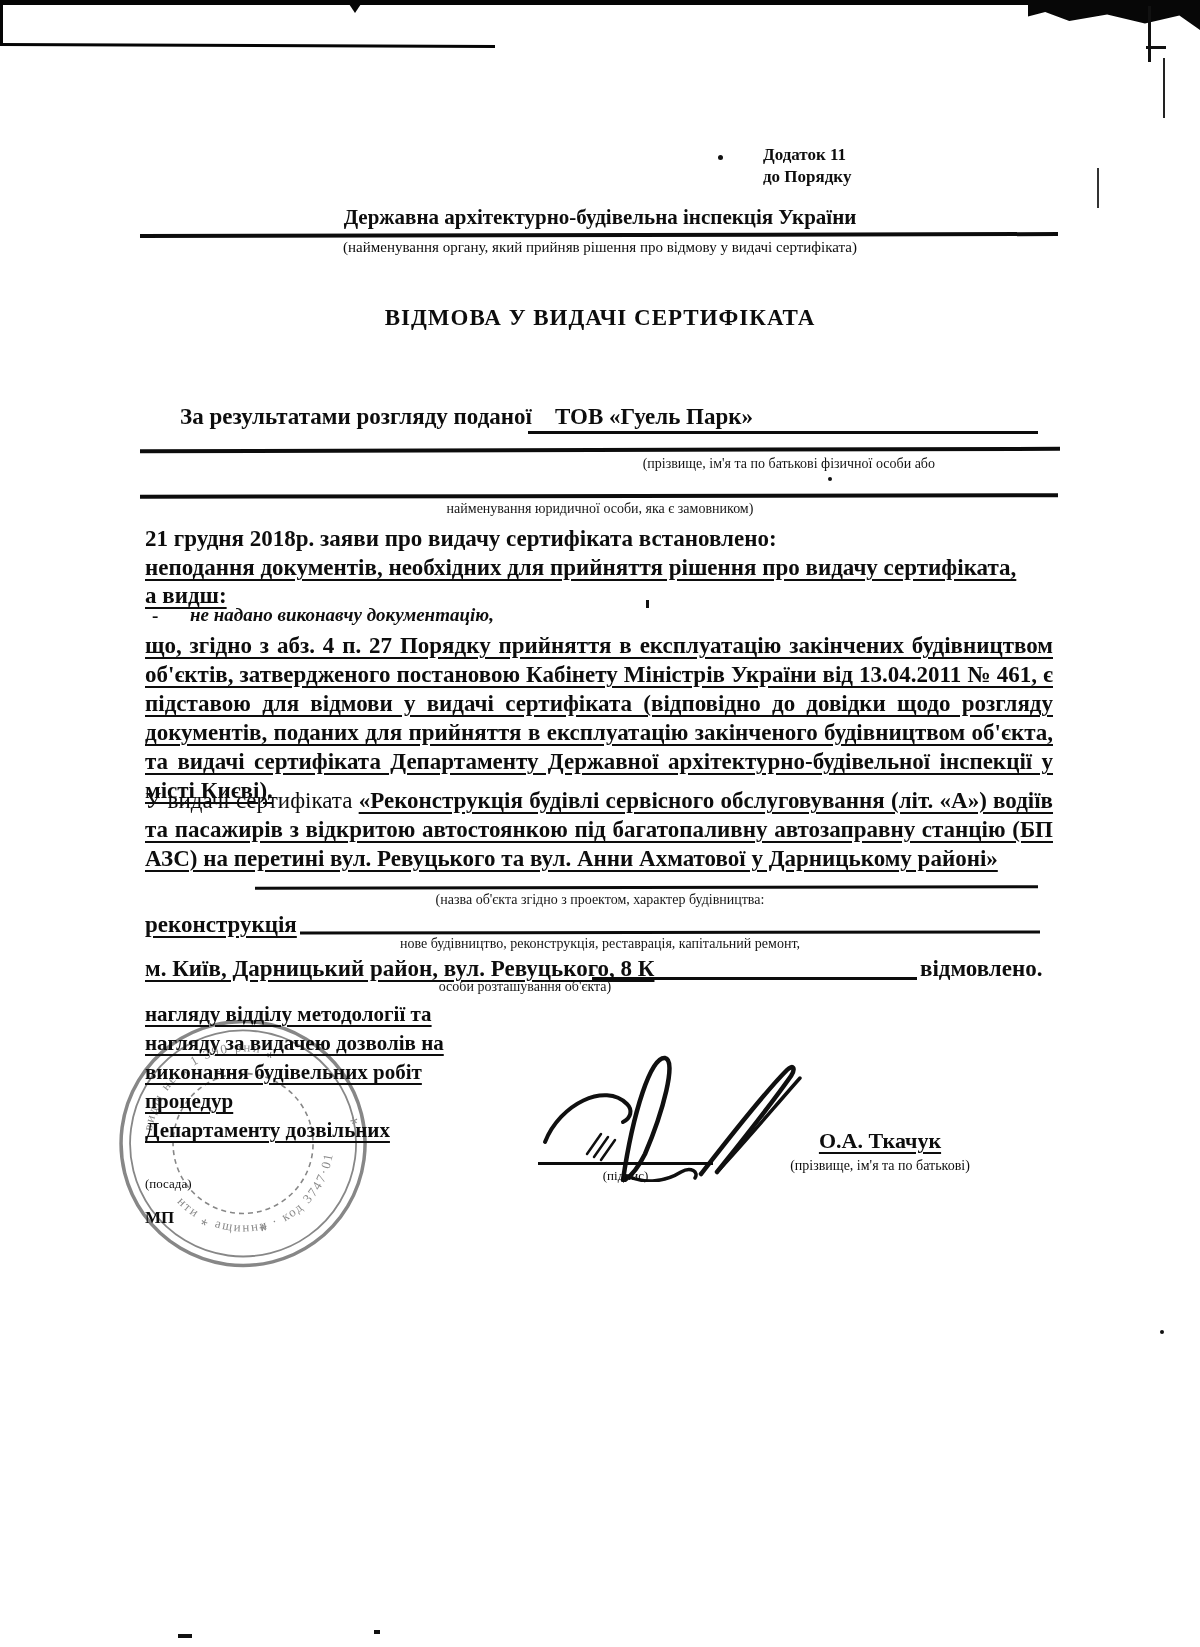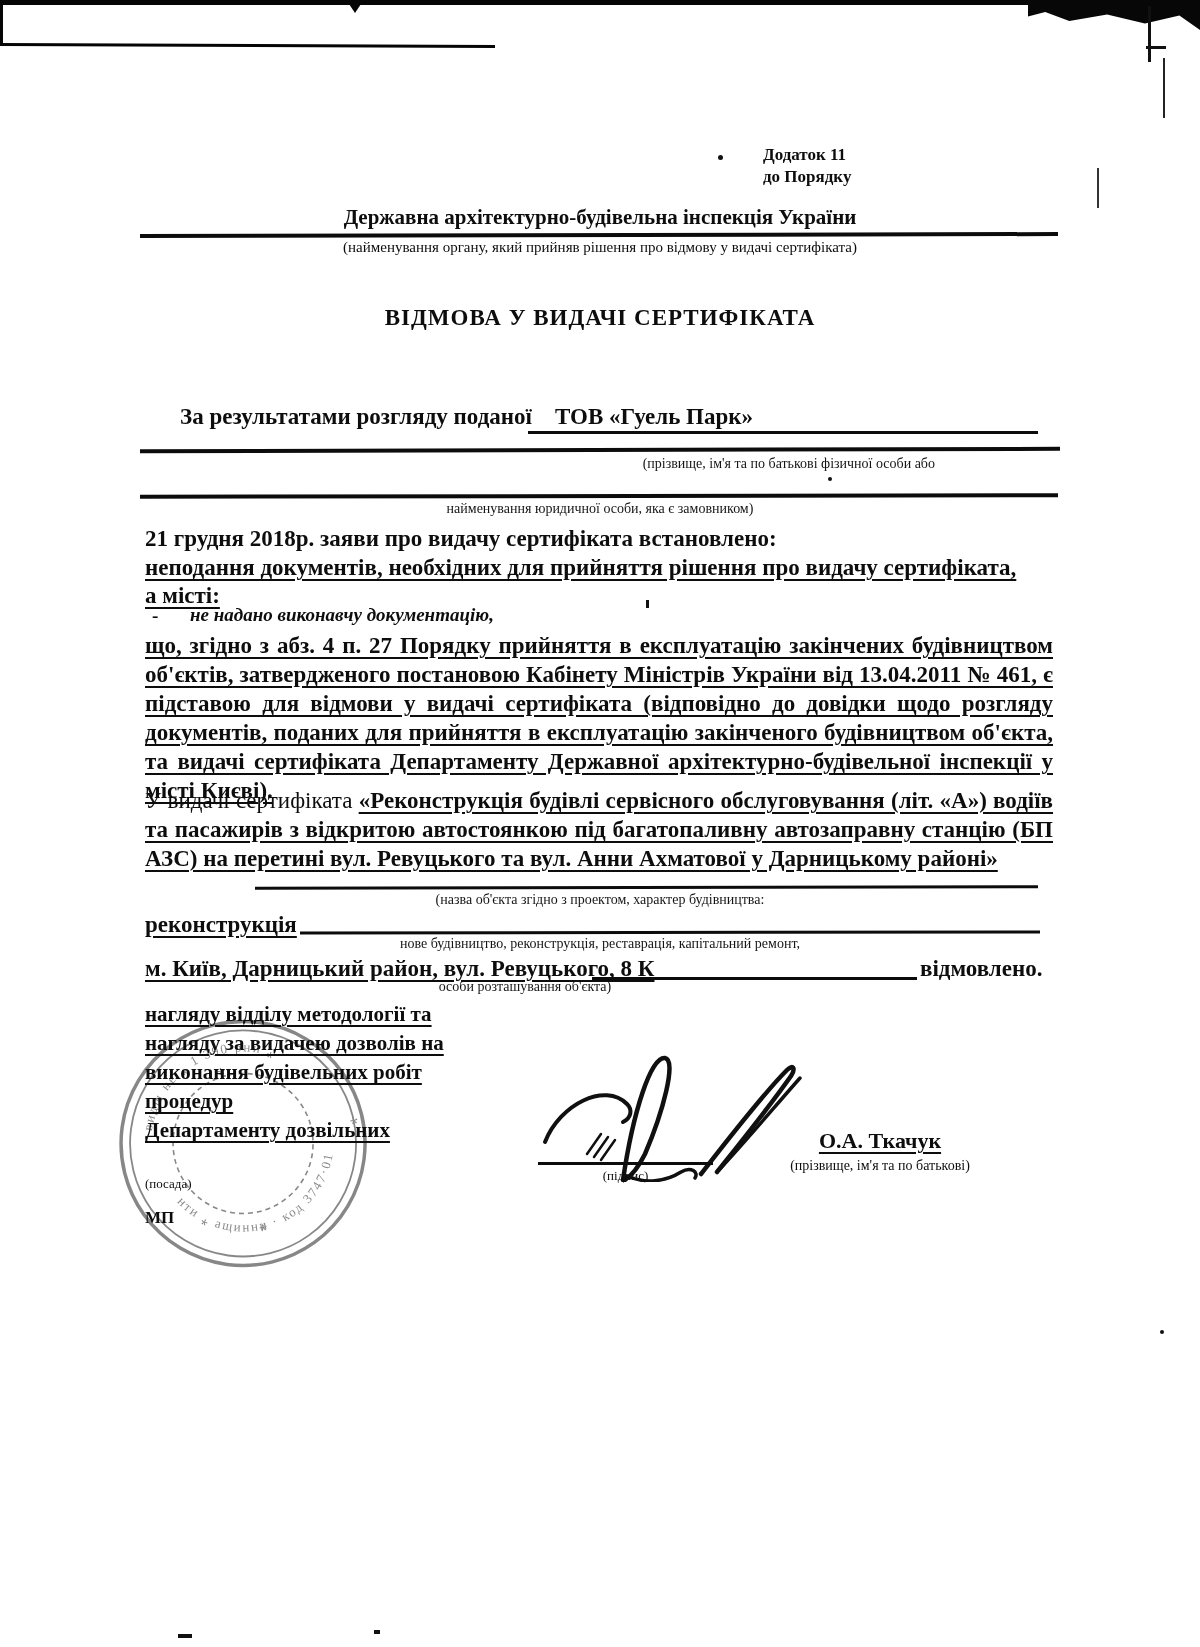--- a/index.html
+++ b/index.html
@@ -63,21 +63,21 @@
   <div class="rule" style="left:528px; top:431px; width:510px;"></div>
 
   <div class="rule rule-thick" style="left:140px; top:448px; width:920px; transform:rotate(-0.15deg);"></div>
   <div class="abs cap" style="left:555px; top:456px; width:380px; text-align:right;">(прізвище, ім'я та по батькові фізичної особи або</div>
 
   <div class="rule rule-thick" style="left:140px; top:494px; width:918px; transform:rotate(-0.1deg);"></div>
   <div class="abs cap center" style="left:145px; top:501px; width:910px;">найменування юридичної особи, яка є замовником)</div>
 
   <div class="abs b t21" style="left:145px; top:524px;">21 грудня 2018р. заяви про видачу сертифіката встановлено:</div>
   <div class="abs b t21 u" style="left:145px; top:553px; width:910px; text-align:justify;">неподання документів, необхідних для прийняття рішення про видачу сертифіката,</div>
-  <div class="abs b t21 u" style="left:145px; top:581px;">а місті:</div>
+  <div class="abs b t21 u" style="left:145px; top:581px;">а видш:</div>
 
   <div class="abs b t19" style="left:152px; top:605px;">-</div>
   <div class="abs b it t19" style="left:190px; top:604px;">не надано виконавчу документацію,</div>
 
   <div class="abs b t21 u just" style="left:145px; top:631px; width:908px;">що, згідно з абз. 4 п. 27 Порядку прийняття в експлуатацію закінчених будівництвом об'єктів, затвердженого постановою Кабінету Міністрів України від 13.04.2011 № 461, є підставою для відмови у видачі сертифіката (відповідно до довідки щодо розгляду документів, поданих для прийняття в експлуатацію закінченого будівництвом об'єкта, та видачі сертифіката Департаменту Державної архітектурно-будівельної інспекції у місті Києві).</div>
 
   <div class="abs t21 just" style="left:145px; top:786px; width:908px;">
     <span>У видачі сертифіката</span>
     <span class="b u">«Реконструкція будівлі сервісного обслуговування (літ. «А») водіїв та пасажирів з відкритою автостоянкою під багатопаливну автозаправну станцію (БП АЗС) на перетині вул. Ревуцького та вул. Анни Ахматової у Дарницькому районі»</span>
   </div>

